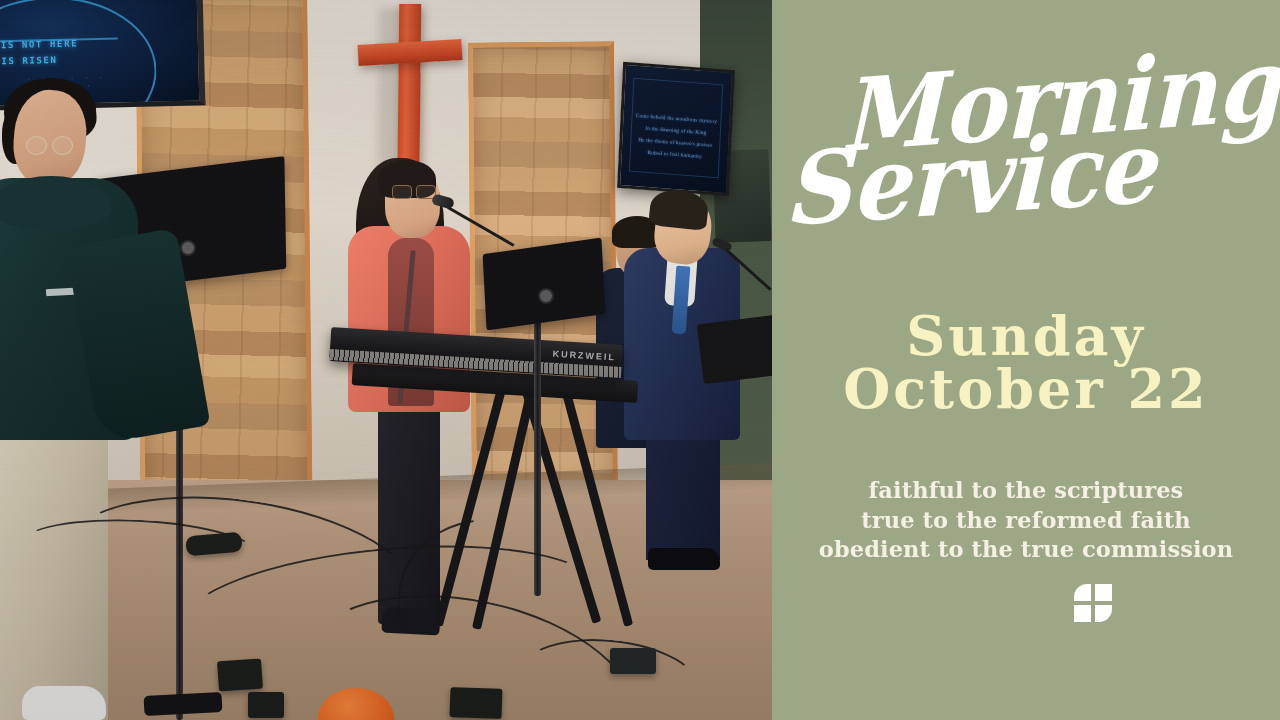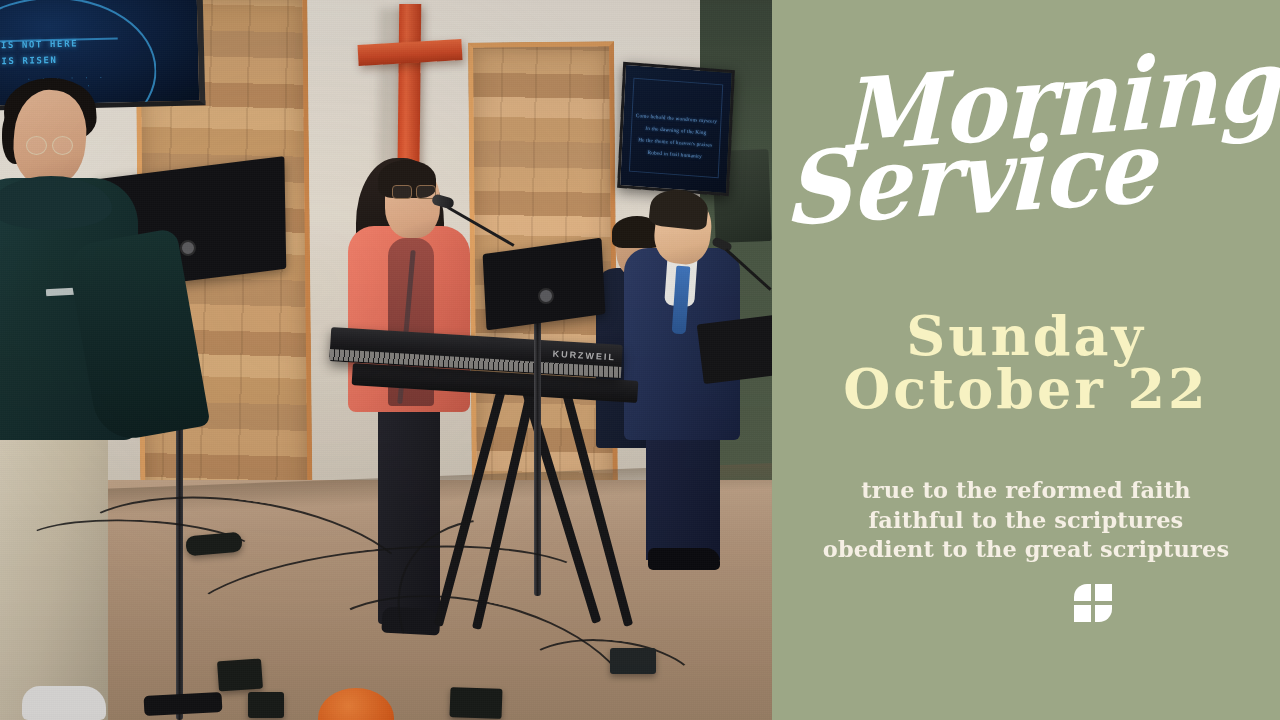--- a/index.html
+++ b/index.html
@@ -609,23 +609,23 @@
       <div class="title-line title-1">Morning</div>
       <div class="title-line title-2">Service</div>
     </div>
 
     <div class="date-block">
       <div class="date-line date-1">Sunday</div>
       <div class="date-line date-2">October 22</div>
     </div>
 
     <div class="tagline">
+      <div>faithful to the scriptures</div>
       <div>true to the reformed faith</div>
-      <div>faithful to the scriptures</div>
-      <div>obedient to the great scriptures</div>
+      <div>obedient to the true commission</div>
     </div>
 
     <div class="logo">
       <div class="logo-wrap">
         <div class="logo-mark">
           <span class="tile t-tl"></span>
           <span class="tile t-tr"></span>
           <span class="tile t-bl"></span>
           <span class="tile t-br"></span>
         </div>

